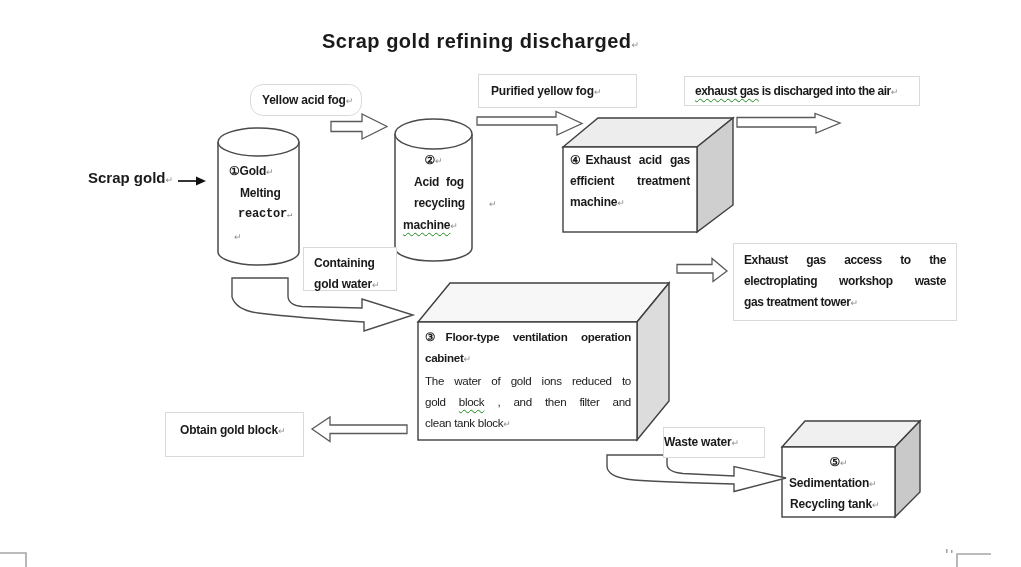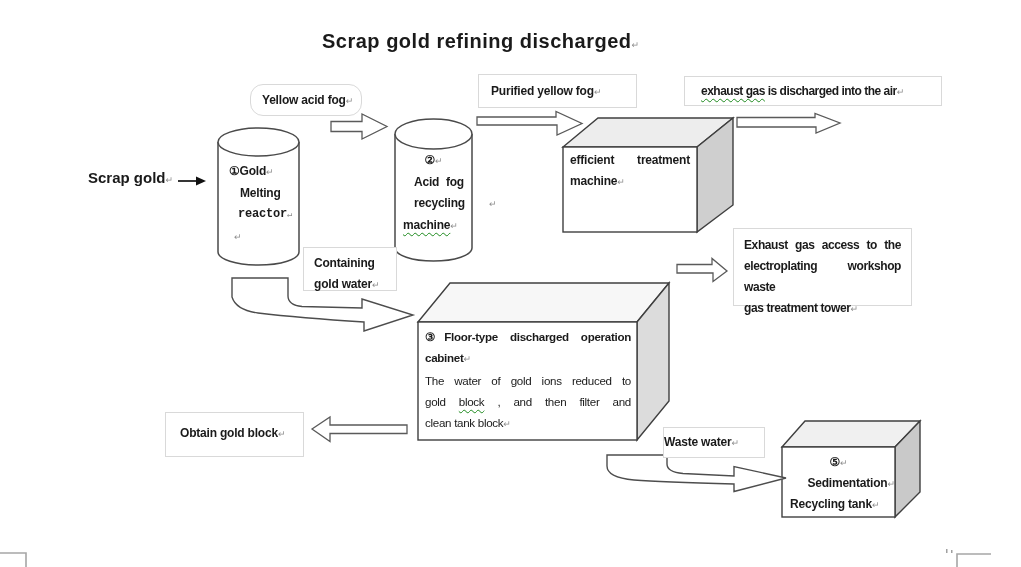--- a/index.html
+++ b/index.html
@@ -115,48 +115,49 @@
     <div class="jflex" style="padding:0 4px;gap:24px;">
         <span>recycling</span>
         <span class="ret">↵</span>
       </div>
     <div style="padding-left:4px;"><span class="sq">machine</span><span class="ret">↵</span></div>
   </div>
 
   <div class="lbl" style="left:478px;top:74px;width:159px;height:34px;line-height:32px;padding-left:12px;"><span>Purified yellow fog</span><span class="ret">↵</span></div>
 
   <div class="txt" style="left:570px;top:150px;width:120px;">
+    <div class="just"><span>④Exhaust acid gas</span></div>
     <div class="just"><span>efficient treatment</span></div>
     <div><span>machine</span><span class="ret">↵</span></div>
   </div>
 
-  <div class="lbl air" style="left:684px;top:76px;width:258px;height:30px;line-height:28px;padding-left:16px;"><span class="sq">exhaust gas</span><span> is discharged into the air</span><span class="ret">↵</span></div>
+  <div class="lbl air" style="left:684px;top:76px;width:236px;height:30px;line-height:28px;padding-left:10px;"><span class="sq">exhaust gas</span><span> is discharged into the air</span><span class="ret">↵</span></div>
 
   <div class="lbl" style="left:303px;top:247px;width:94px;height:44px;padding:5px 0 0 10px;line-height:21px;">
     <div><span>Containing</span></div>
     <div><span>gold water</span><span class="ret">↵</span></div>
   </div>
 
   <div class="txt b3" style="left:425px;top:326px;width:206px;">
-    <div class="just"><span>③Floor-type discharged operation</span></div>
+    <div class="just"><span>③Floor-type ventilation operation</span></div>
     <div><span>cabinet</span><span class="ret">↵</span></div>
     <div class="reg just"><span>The water of gold ions reduced to</span></div>
     <div class="reg just"><span>gold </span><span class="sq">block</span><span> , and then filter and</span></div>
     <div class="reg"><span>clean tank block</span><span class="ret">↵</span></div>
   </div>
 
-  <div class="lbl acc" style="left:733px;top:228px;width:179px;height:78px;padding:6px 10px 0 10px;line-height:21px;white-space:normal;">
+  <div class="lbl acc" style="left:733px;top:243px;width:224px;height:78px;padding:6px 10px 0 10px;line-height:21px;white-space:normal;">
     <div class="just"><span>Exhaust gas access to the</span></div>
     <div class="just"><span>electroplating workshop waste</span></div>
     <div><span>gas treatment tower</span><span class="ret">↵</span></div>
   </div>
 
-  <div class="lbl" style="left:165px;top:412px;width:139px;height:45px;line-height:27px;padding:7px 8px 0 14px;"><span>Obtain gold block</span><span class="ret">↵</span></div>
+  <div class="lbl" style="left:165px;top:412px;width:139px;height:45px;line-height:21px;padding:7px 8px 0 14px;"><span>Obtain gold block</span><span class="ret">↵</span></div>
 
   <div class="lbl" style="left:663px;top:427px;width:102px;height:31px;line-height:29px;"><span>Waste water</span><span class="ret">↵</span></div>
 
   <div class="txt" style="left:782px;top:452px;width:113px;line-height:20px;">
     <div class="ctr"><span>⑤</span><span class="ret">↵</span></div>
-    <div style="padding-left:18px;text-align:right;"><span>Sedimentation</span><span class="ret">↵</span></div>
+    <div style="padding-left:7px;"><span>Sedimentation</span><span class="ret">↵</span></div>
     <div style="padding-left:8px;"><span>Recycling tank</span><span class="ret">↵</span></div>
   </div>
 
 </div>
 
 </body></html>

